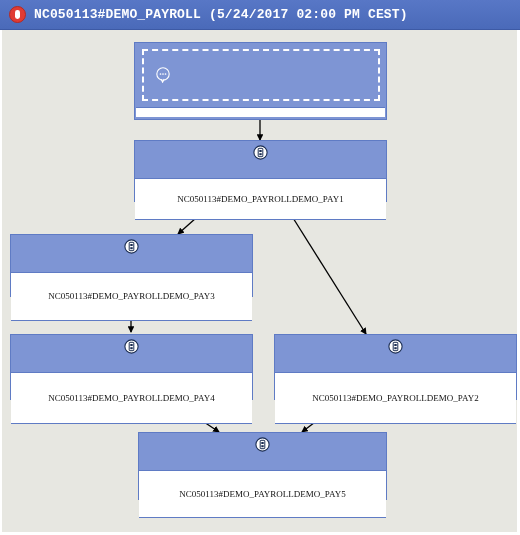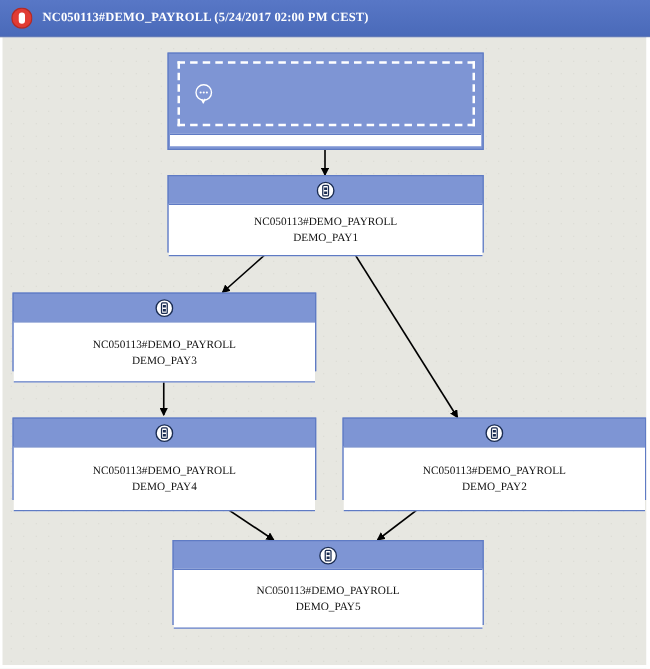--- a/index.html
+++ b/index.html
@@ -38,22 +38,22 @@
   }
   #titlebar .tb-icon {
     width: 17px;
     height: 17px;
     flex: 0 0 auto;
     margin-right: 8px;
     display: block;
   }
   #titlebar .tb-text {
     color: #ffffff;
-    font-family: Liberation Serif, serif;
-    font-size: 10px;
+    font-family: Liberation Mono, monospace;
+    font-size: 13px;
     font-weight: bold;
     letter-spacing: 0.15px;
     white-space: nowrap;
   }
 
   
   #canvas {
     position: absolute;
     left: 0;
     top: 30px;
@@ -100,24 +100,25 @@
     display: flex;
     align-items: center;
     justify-content: center;
   }
   .node-body {
     background: #ffffff;
     border-top: 1px solid #5f7bc4;
     border-bottom: 1px solid #5f7bc4;
     text-align: center;
     display: flex;
-    flex-direction: column;
+    flex-direction: row;
     align-items: center;
     justify-content: center;
     padding: 4px 2px;
+    margin-top: 15px;
   }
   .node-body .line {
     font-family: "Liberation Serif", serif;
     font-size: 9px;
     color: #111111;
     line-height: 13px;
     white-space: nowrap;
   }
   .node-foot {
     height: 7px;

